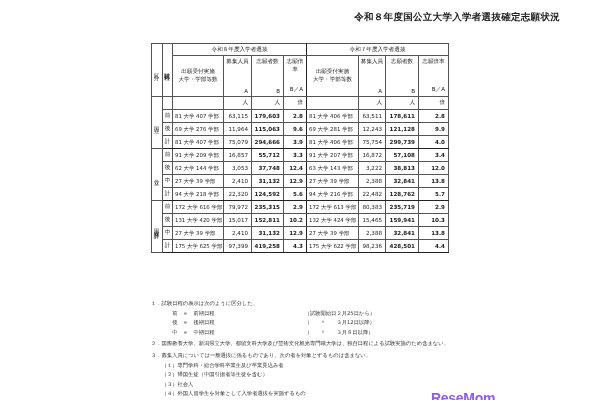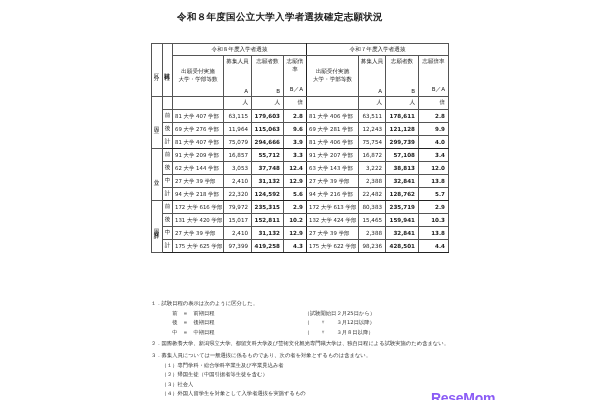--- a/index.html
+++ b/index.html
@@ -1,18 +1,18 @@
 <!DOCTYPE html>
 <html><head>
 <meta charset="utf-8">
 <style>
   html, body { margin:0; padding:0; background:#ffffff; }
   body { width:600px; height:400px; position:relative; overflow:hidden;
          font-family:"DejaVu Sans", sans-serif; color:#222; }
-  .title { position:absolute; left:0; width:560px; top:11px; text-align:center;
+  .title { position:absolute; left:0; width:560px; top:11px; text-align:right;
            font-size:9.5px; font-weight:bold; letter-spacing:0.3px; }
   table.main { position:absolute; left:151px; top:43px; border-collapse:collapse;
                font-size:5.6px; table-layout:fixed; }
   table.main td { border:0.6px solid #555; padding:0; vertical-align:middle; }
   .hdr-year { height:11px; text-align:center; }
   .hdr-col { height:41px; }
   .unit-row td { height:12px; }
   .vtxt { writing-mode:vertical-rl; text-orientation:upright; font-size:5.6px;
           margin:auto; letter-spacing:1px; }
   .num { text-align:right; padding-right:3px !important; }

